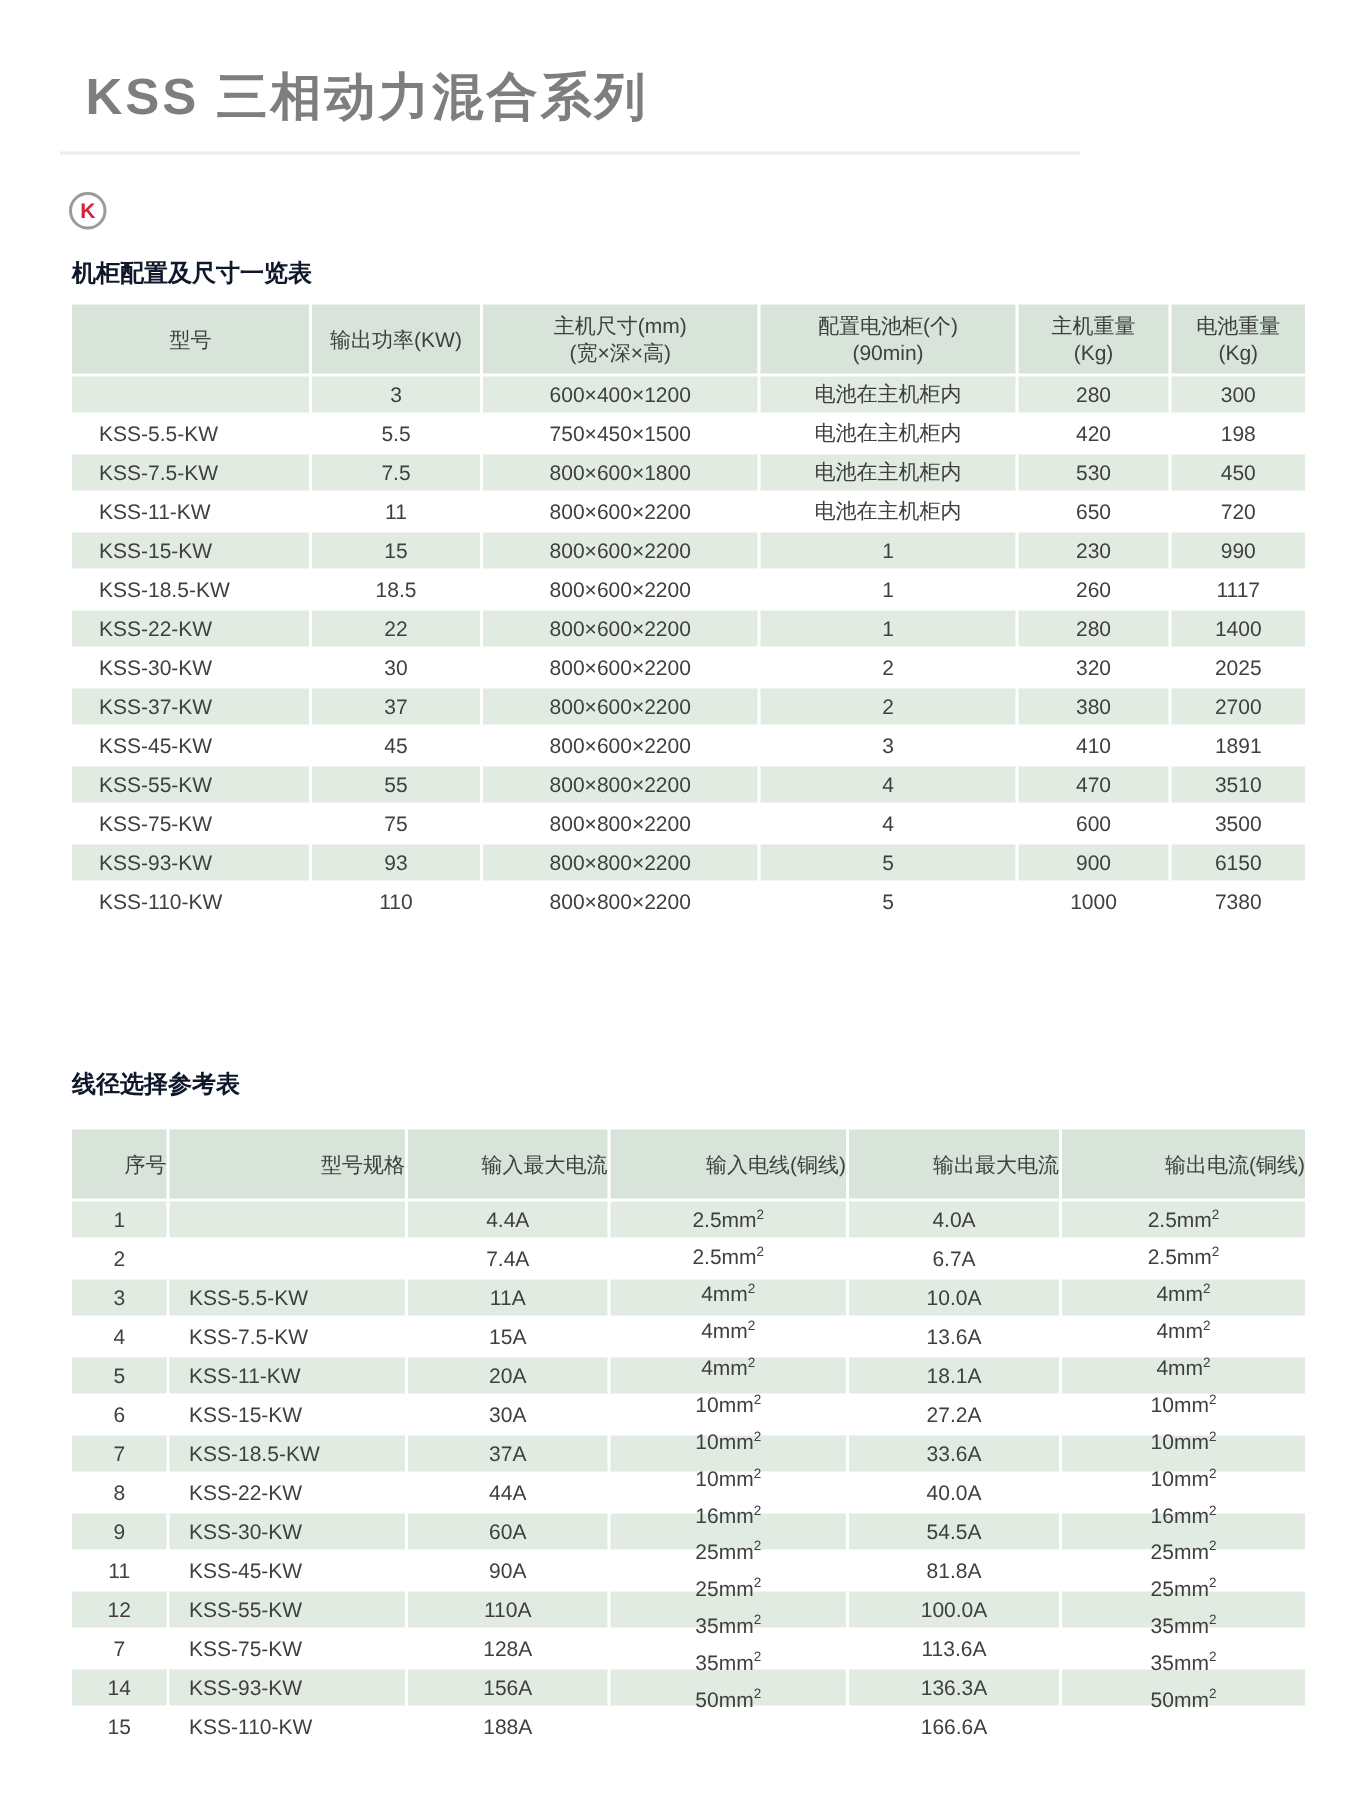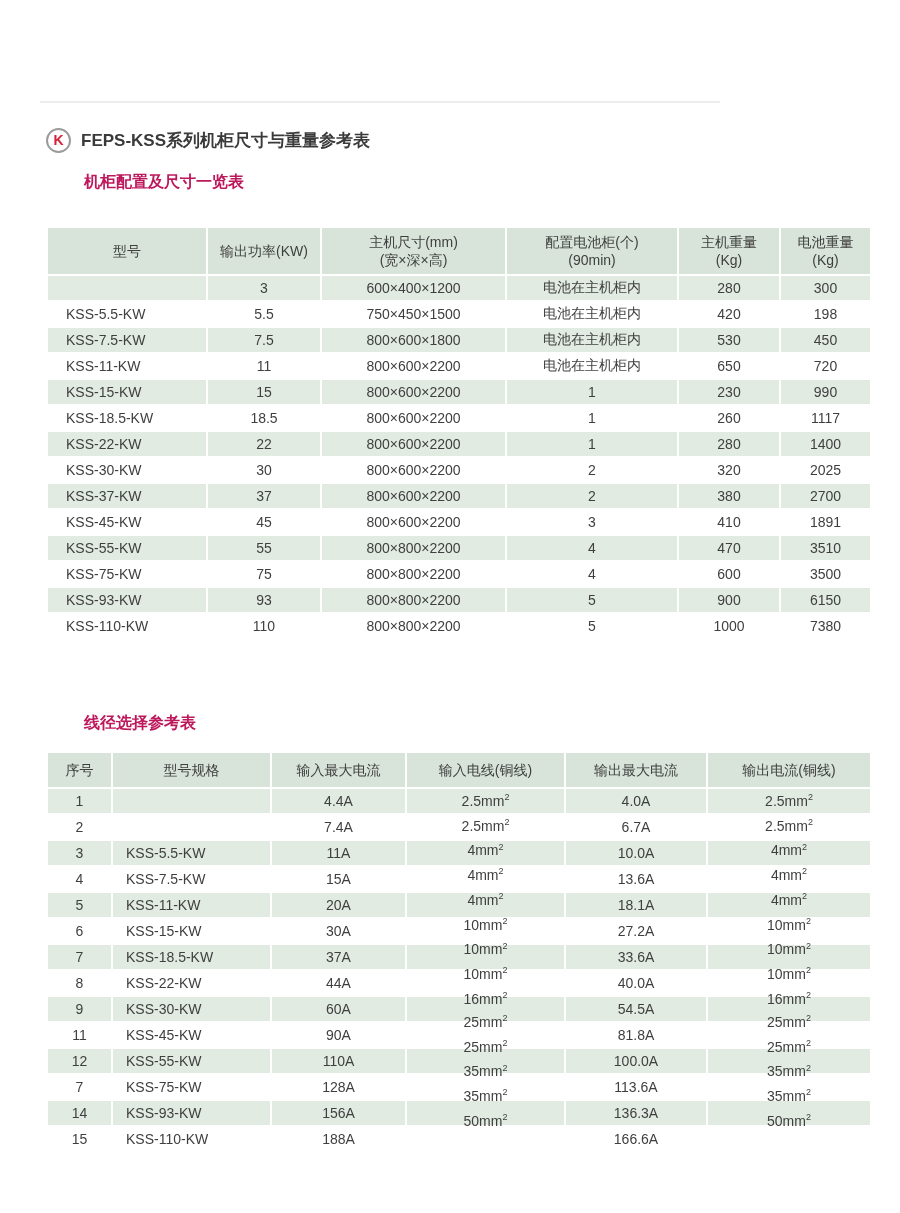--- a/index.html
+++ b/index.html
@@ -20,62 +20,62 @@
   .section-row {
     position:absolute; left:46px; top:128px;
     display:flex; align-items:center; gap:10px;
   }
   .k-badge {
     width:21px; height:21px; border:2px solid #9b9b9b; border-radius:50%;
     color:#d42039; font-weight:bold; font-size:14px; line-height:21px;
     text-align:center; flex:0 0 auto;
   }
   .section-heading { font-size:17px; font-weight:bold; color:#3a3a3a; }
-  .table-title { position:absolute; left:48px; font-size:16px; font-weight:bold; color:#be185d;margin-left:36px; }
+  .table-title { position:absolute; left:48px; font-size:16px; font-weight:bold; color:#0f172a; }
   #t1-title { top:172px; }
   #t2-title { top:713px; }
   .note { position:absolute; left:48px; top:654px; font-size:17px; font-weight:bold; color:#3a3a3a; }
 
   table.spec {
     position:absolute; left:46px;
     border-collapse:separate; border-spacing:2px; table-layout:fixed;
     width:816px; font-size:14px; color:#3f3f3f;
   }
-  #cabinet-table { top:201px;margin-top:25px; }
+  #cabinet-table { top:201px; }
   #wire-table { top:751px; }
 
   table.spec th {
     background:#d8e4d9; font-weight:normal; text-align:center;
     line-height:1.3; padding:0; vertical-align:middle;
   }
   #cabinet-table th { height:46px; }
-  #wire-table th { height:34px; }
+  #wire-table th { height:46px;text-align:right; }
 
   table.spec td {
     background:#ffffff; height:24px; text-align:center;
     padding:0; vertical-align:middle; white-space:nowrap;
   }
   table.spec tbody tr:nth-child(odd) td { background:#e1ebe1; }
 
   #cabinet-table td.left { text-align:left; padding-left:18px; }
   #wire-table td.left { text-align:left; padding-left:13px; }
 
   table.spec sup { font-size:9px; line-height:0; }
   .drift { display:inline-block; }
 </style>
 </head>
 <body>
 
 <div class="page">
 
+  <h1 class="page-title">KSS 三相动力混合系列</h1>
   <div class="divider"></div>
 
   <div class="section-row">
     <span class="k-badge">K</span>
-    <span class="section-heading">FEPS-KSS系列机柜尺寸与重量参考表</span>
   </div>
 
   <div class="table-title" id="t1-title">机柜配置及尺寸一览表</div>
 
   <table class="spec" id="cabinet-table">
     <colgroup>
         <col style="width: 158px;">
         <col style="width: 112px;">
         <col style="width: 183px;">
         <col style="width: 170px;">

